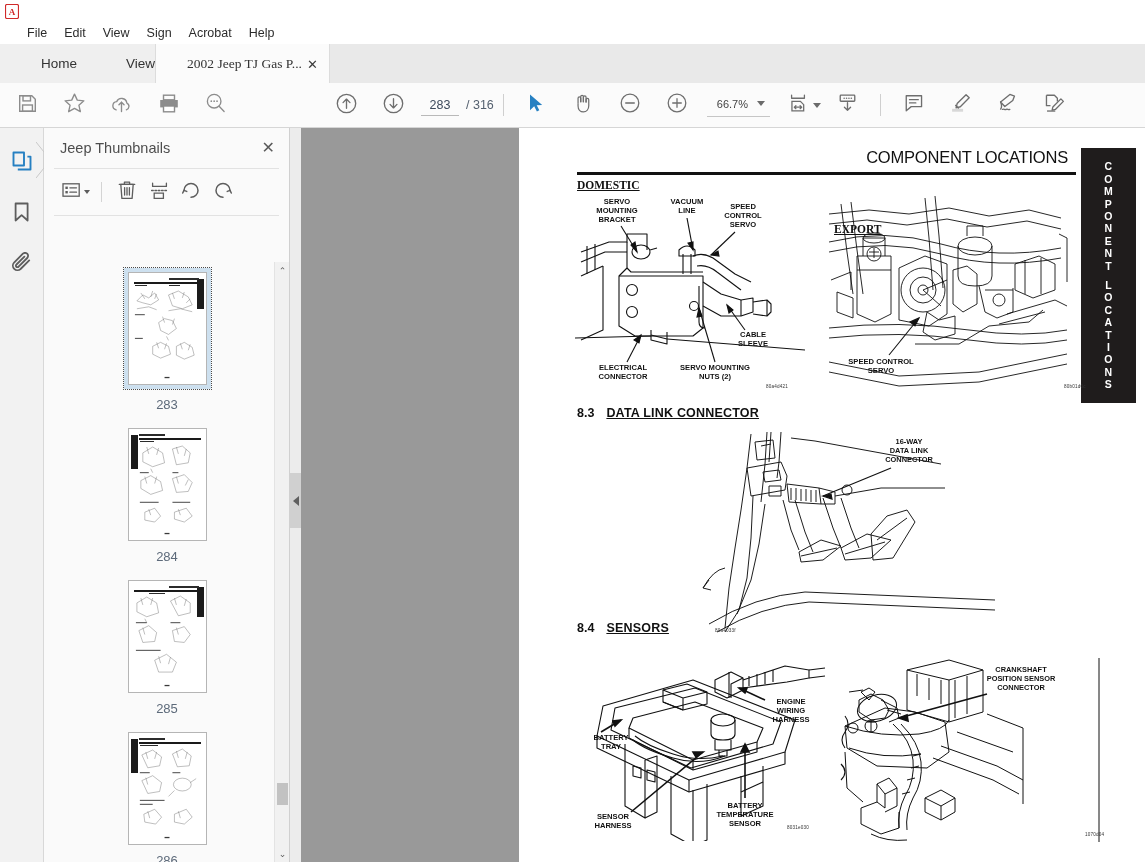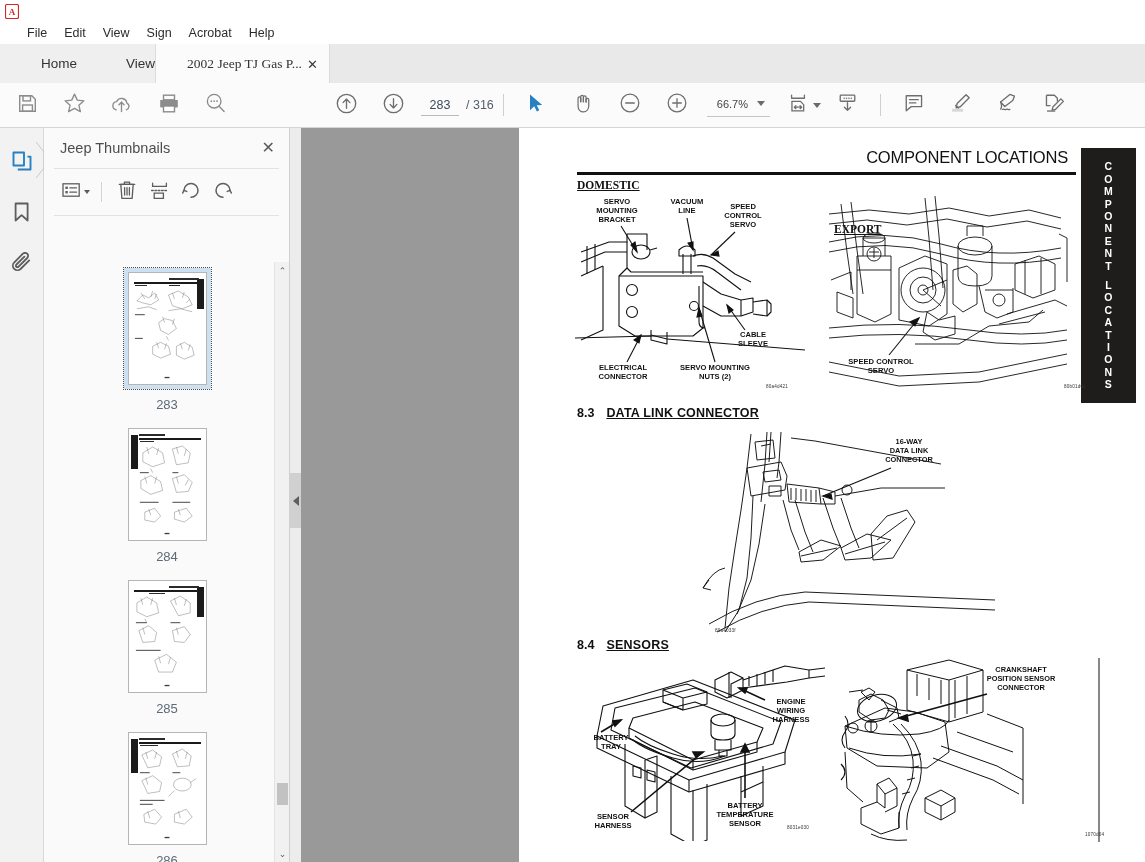--- a/index.html
+++ b/index.html
@@ -902,21 +902,21 @@
                 <path d="M70 76 L64 116 L56 152 L42 186"></path>
                 <path d="M8 160 Q18 142 30 140"></path>
                 <path d="M8 160 L14 152 M8 160 L16 162"></path>
                 <path d="M14 196 Q60 168 110 164 L300 172"></path>
                 <path d="M22 204 Q66 178 114 174 L300 182"></path>
               </g>
             </svg>
           </div>
           <div class="figcode" style="left:196px;top:500px;">80a4033f</div>
 
-          <div class="sec-head" style="left:58px;top:510px;align-items:center;">
+          <div class="sec-head" style="left:58px;top:493px;align-items:center;">
             <span class="sec-num">8.4</span>
             <span class="sec-name">SENSORS</span>
           </div>
 
           <div class="fig" style="left:54px;top:528px;">
             <svg class="calloutsvg" width="290" height="185" viewBox="0 0 290 185">
               <g font-size="7.6">
                 <text x="218" y="48" text-anchor="middle">ENGINE</text>
                 <text x="218" y="57" text-anchor="middle">WIRING</text>
                 <text x="218" y="66" text-anchor="middle">HARNESS</text>

